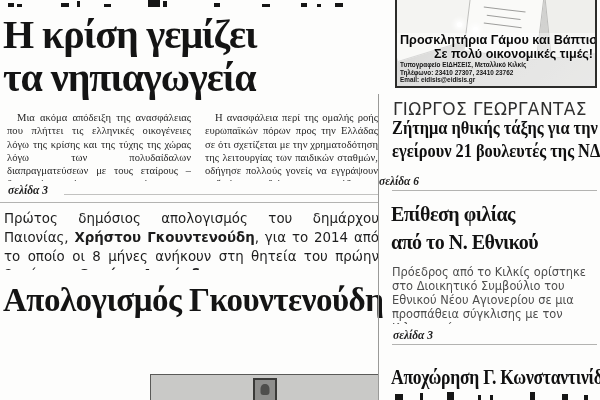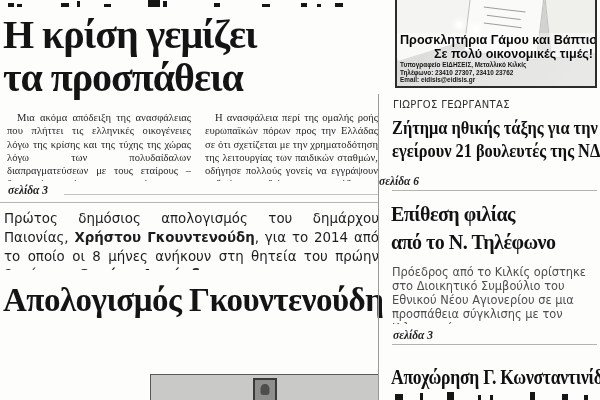--- a/index.html
+++ b/index.html
@@ -85,21 +85,21 @@
     line-height:13.5px;color:#0a0a0a;text-align:right;padding-left:34px;
     text-shadow:0 0 2px #ffffff,0 0 1px #ffffff;white-space:nowrap;
   }
   .adinfo{
     font-family:"Liberation Sans",sans-serif;font-weight:bold;font-size:6.4px;
     line-height:7.6px;color:#161616;text-align:left;white-space:nowrap;
   }
   
   .divider-v{position:absolute;width:1px;background:#9a9a98;}
   .kicker{
-    font-family:"DejaVu Sans",sans-serif;font-size:10px;color:#2f2f2f;
+    font-family:"DejaVu Sans",sans-serif;font-size:17px;color:#2f2f2f;
     letter-spacing:0.4px;white-space:nowrap;
   }
   .rh-condensed{
     font-family:"Liberation Serif",serif;font-weight:bold;font-size:17.8px;
     color:#101010;white-space:nowrap;transform:scaleX(0.92);transform-origin:left center;
   }
   .rh-big{
     font-family:"Liberation Serif",serif;font-weight:bold;font-size:20px;
     letter-spacing:-0.5px;color:#121212;white-space:nowrap;
   }
@@ -128,21 +128,21 @@
     <div class="remnant" style="left:148px;top:0px;width:12px;height:7px;"></div>
     <div class="remnant" style="left:163px;top:1px;width:4px;height:6px;"></div>
     <div class="remnant" style="left:214px;top:3px;width:6px;height:4px;"></div>
     <div class="remnant" style="left:262px;top:4px;width:8px;height:3px;"></div>
     <div class="remnant" style="left:301px;top:3px;width:6px;height:4px;"></div>
     <div class="remnant" style="left:317px;top:4px;width:4px;height:3px;"></div>
     <div class="remnant" style="left:335px;top:3px;width:8px;height:4px;"></div>
   </div>
 
   <div class="abs h-main" style="left:3px;top:13px;">Η κρίση γεμίζει</div>
-  <div class="abs h-main" style="left:3px;top:56px;">τα προσπάθεια</div>
+  <div class="abs h-main" style="left:3px;top:56px;">τα νηπιαγωγεία</div>
 
   <div class="abs lede clip" style="left:7px;top:111px;width:184px;height:70px;">
     <p>Μια ακόμα απόδειξη της ανασφάλειας που πλήττει τις ελληνικές οικογένειες λόγω της κρίσης και της τύχης της χώρας λόγω των πολυδαίδαλων διαπραγματεύσεων με τους εταίρους – δανειστές, παρέχουν τα στοιχεία για την κίνηση των προεγγραφών στα νηπιαγωγεία του Κιλκίς.</p>
   </div>
   <div class="abs lede clip" style="left:205px;top:111px;width:173px;height:70px;">
     <p>Η ανασφάλεια περί της ομαλής ροής ευρωπαϊκών πόρων προς την Ελλάδας σε ότι σχετίζεται με την χρηματοδότηση της λειτουργίας των παιδικών σταθμών, οδήγησε πολλούς γονείς να εγγράψουν μαζικά τα παιδιά τους στην τάξη των προνήπιων (α΄ τάξη νηπιαγωγείων).</p>
   </div>
 
   <div class="abs pageref" style="left:8px;top:184px;">σελίδα 3</div>
   <div class="hairline" style="left:64px;top:194px;width:314px;"></div>
@@ -182,21 +182,21 @@
 
   <div class="abs kicker" style="left:393px;top:99px;">ΓΙΩΡΓΟΣ ΓΕΩΡΓΑΝΤΑΣ</div>
 
   <div class="abs rh-condensed" style="left:392px;top:118px;">Ζήτημα ηθικής τάξης για την κυβέρνηση</div>
   <div class="abs rh-condensed" style="left:392px;top:141px;">εγείρουν 21 βουλευτές της ΝΔ</div>
 
   <div class="abs pageref" style="left:379px;top:175px;">σελίδα 6</div>
   <div class="rule" style="left:392px;top:190px;width:205px;"></div>
 
   <div class="abs rh-big" style="left:391px;top:203px;">Επίθεση φιλίας</div>
-  <div class="abs rh-big" style="left:391px;top:231px;">από το Ν. Τηλέφωνο</div>
+  <div class="abs rh-big" style="left:391px;top:231px;">από το Ν. Εθνικού</div>
 
   <div class="abs rbody clip" style="left:392px;top:266px;width:206px;height:58px;">Πρόεδρος από το Κιλκίς ορίστηκε στο Διοικητικό Συμβούλιο του Εθνικού Νέου Αγιονερίου σε μια προσπάθεια σύγκλισης  με τον Κιλκισιακό</div>
 
   <div class="abs pageref" style="left:393px;top:329px;">σελίδα 3</div>
   <div class="rule" style="left:392px;top:344px;width:205px;"></div>
 
   <div class="abs rh-small-condensed" style="left:391px;top:366px;">Αποχώρηση Γ. Κωνσταντινίδη</div>
 
   <div class="abs clip" style="left:392px;top:392px;width:206px;height:8px;">
     <div class="remnant" style="left:3px;top:2px;width:8px;height:6px;"></div>

